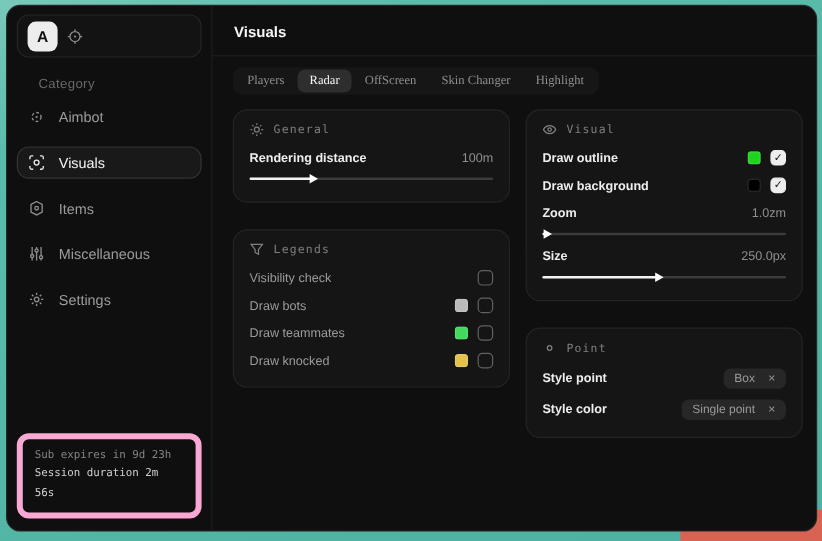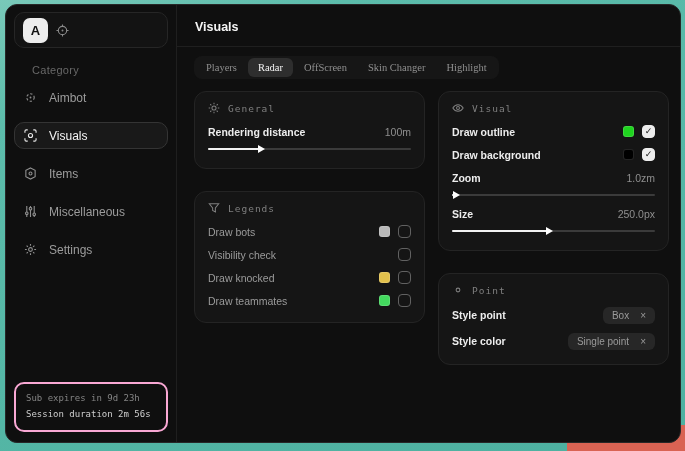--- a/index.html
+++ b/index.html
@@ -45,21 +45,21 @@
     color:#9c9c9c; border:1px solid transparent; border-radius:10px;
     margin-bottom:11px; cursor:default; font-size:12px;
   }
   .nav-item .icon { display:flex; align-items:center; color:#8e8e8e; }
   .nav-item.selected {
     color:#f5f5f5; background:#191919; border-color:#343434;
   }
   .nav-item.selected .icon { color:#e8e8e8; }
   .sidebar-spacer { flex:1; }
   .sub-box {
-    border:2px solid #f9a8d4; border-radius:10px; padding:7px 10px 8px 10px;
+    border:5px solid #f9a8d4; border-radius:10px; padding:7px 10px 8px 10px;
     font-family:"DejaVu Sans Mono", monospace; font-size:9px; line-height:1.7;
   }
   .sub-line1 { color:#848484; }
   .sub-line2 { color:#cfcfcf; }
   
   .main { flex:1; display:flex; flex-direction:column; min-width:0; }
   .main-header { padding:15px 18px 12px 18px; border-bottom:1px solid #1f1f1f; }
   .page-title { color:#f5f5f5; font-weight:bold; font-size:12.5px; }
   .tabs-row { padding:9px 17px 0 17px;font-family:Liberation Serif, serif; }
   .tabs {
@@ -245,44 +245,44 @@
           <div class="panel-header">
             <span>
               <svg width="12" height="12" viewBox="0 0 14 14" fill="none" stroke="currentColor" stroke-width="1.2">
                 <path d="M1.5 2h11L8.6 7v4.5l-3.2-1.7V7L1.5 2z"></path>
               </svg>
             </span>
             <span>Legends</span>
           </div>
 
           <div class="row">
+            <span class="row-label">Visibility check</span>
+            <span class="checkbox"></span>
+          </div>
+
+          <div class="row">
             <span class="row-label">Draw bots</span>
             <span class="row-right">
               <span class="swatch" style="background: rgb(185, 185, 185);"></span>
               <span class="checkbox"></span>
             </span>
           </div>
 
           <div class="row">
-            <span class="row-label">Visibility check</span>
-            <span class="checkbox"></span>
+            <span class="row-label">Draw teammates</span>
+            <span class="row-right">
+              <span class="swatch" style="background: rgb(67, 217, 94);"></span>
+              <span class="checkbox"></span>
+            </span>
           </div>
 
           <div class="row">
             <span class="row-label">Draw knocked</span>
             <span class="row-right">
               <span class="swatch" style="background: rgb(226, 193, 76);"></span>
-              <span class="checkbox"></span>
-            </span>
-          </div>
-
-          <div class="row">
-            <span class="row-label">Draw teammates</span>
-            <span class="row-right">
-              <span class="swatch" style="background: rgb(67, 217, 94);"></span>
               <span class="checkbox"></span>
             </span>
           </div>
         </div>
       </div>
 
       <div class="col">
 
         <div class="panel">
           <div class="panel-header">

